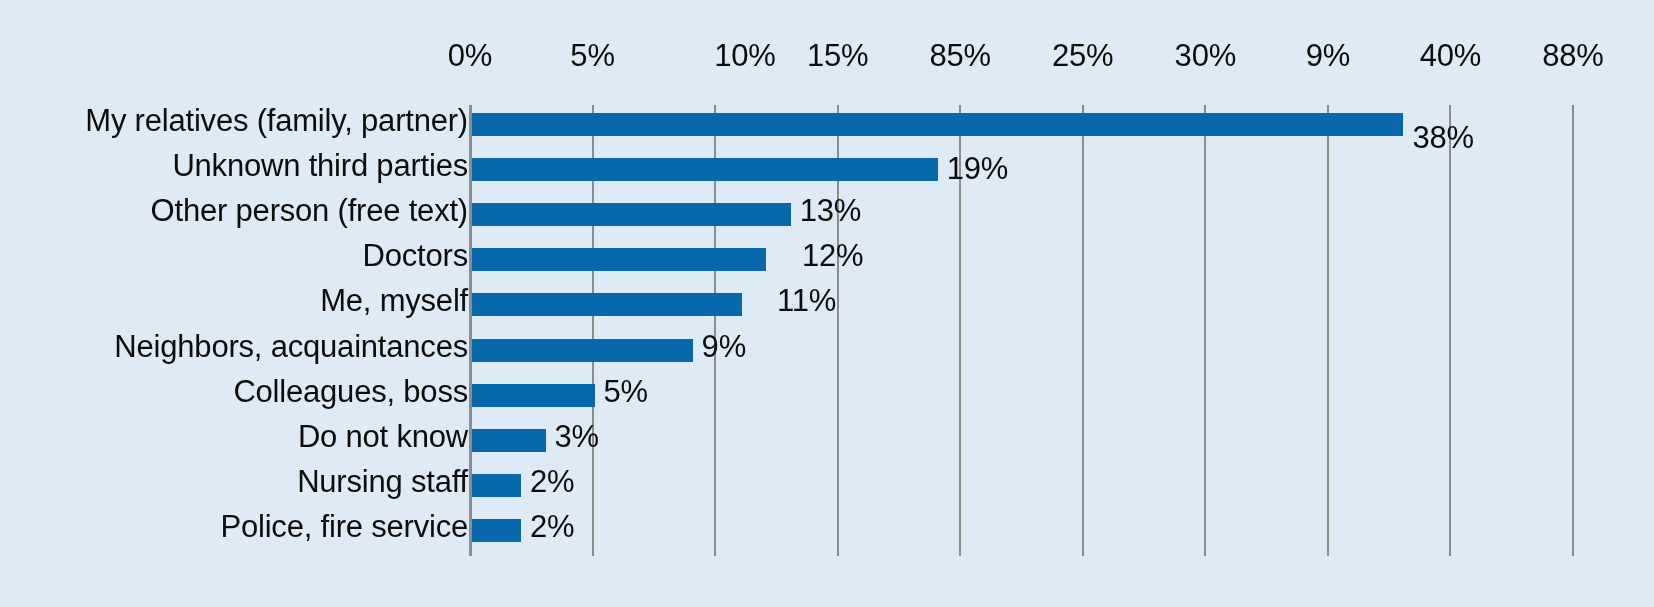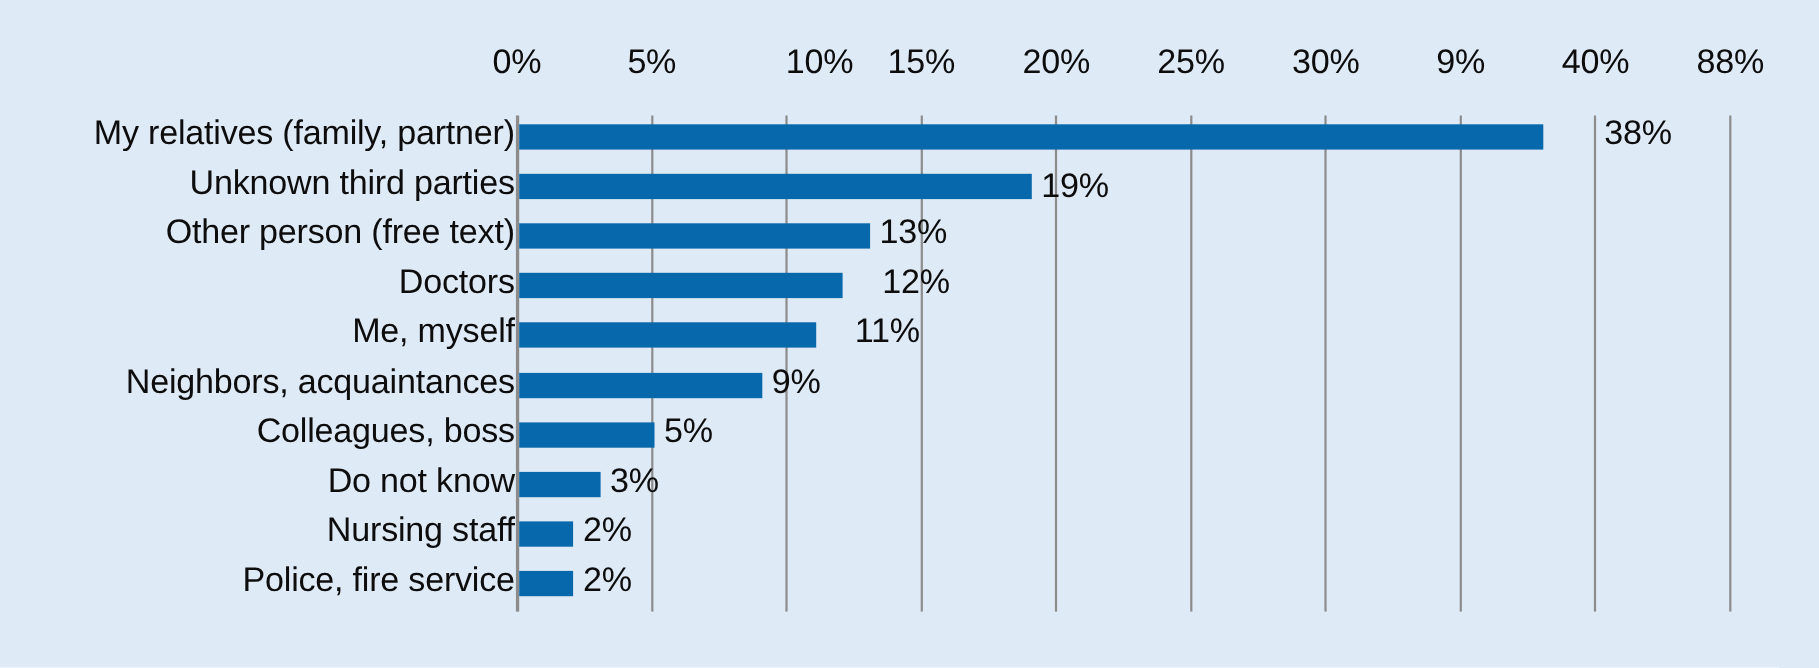--- a/index.html
+++ b/index.html
@@ -80,21 +80,21 @@
 </head>
 <body>
 
 <div id="chart-root">
 
   <div id="axis-tick-labels">
       <div class="tick-label" style="left: 470px;">0%</div>
       <div class="tick-label" style="left: 592.556px;">5%</div>
       <div class="tick-label" style="left: 709px; margin-left: 36px;">10%</div>
       <div class="tick-label" style="left: 837.667px;">15%</div>
-      <div class="tick-label" style="left: 960.222px;">20%</div>
+      <div class="tick-label" style="left: 960.222px;">85%</div>
       <div class="tick-label" style="left: 1082.78px;">25%</div>
       <div class="tick-label" style="left: 1205.33px;">30%</div>
       <div class="tick-label" style="left: 1327.89px;">9%</div>
       <div class="tick-label" style="left: 1450.44px;">40%</div>
       <div class="tick-label" style="left: 1573px;">88%</div>
     </div>
 
   <div id="plot-area">
     <div id="gridlines">
         <div class="gridline axis" style="left: -1px;"></div>
@@ -128,21 +128,21 @@
       <div class="cat-label" style="top: 193.2px;">Other person (free text)</div>
       <div class="cat-label" style="top: 238.3px;">Doctors</div>
       <div class="cat-label" style="top: 283.4px;">Me, myself</div>
       <div class="cat-label" style="top: 328.5px;">Neighbors, acquaintances</div>
       <div class="cat-label" style="top: 373.6px;">Colleagues, boss</div>
       <div class="cat-label" style="top: 418.7px;">Do not know</div>
       <div class="cat-label" style="top: 463.8px;">Nursing staff</div>
       <div class="cat-label" style="top: 508.9px;">Police, fire service</div>
     </div>
   <div id="value-labels">
-      <div class="bar-value" style="left: 1412.42px; top: 103px; margin-left: 46px;">38%</div>
+      <div class="bar-value" style="left: 1412.42px; top: 120px;">38%</div>
       <div class="bar-value" style="left: 946.711px; top: 151px;">19%</div>
       <div class="bar-value" style="left: 799.644px; top: 193.2px;">13%</div>
       <div class="bar-value" style="left: 802px; top: 238.3px;">12%</div>
       <div class="bar-value" style="left: 777px; top: 283.4px;">11%</div>
       <div class="bar-value" style="left: 701.6px; top: 328.5px;">9%</div>
       <div class="bar-value" style="left: 603.556px; top: 373.6px;">5%</div>
       <div class="bar-value" style="left: 554.533px; top: 418.7px;">3%</div>
       <div class="bar-value" style="left: 530.022px; top: 463.8px;">2%</div>
       <div class="bar-value" style="left: 530.022px; top: 508.9px;">2%</div>
     </div>

